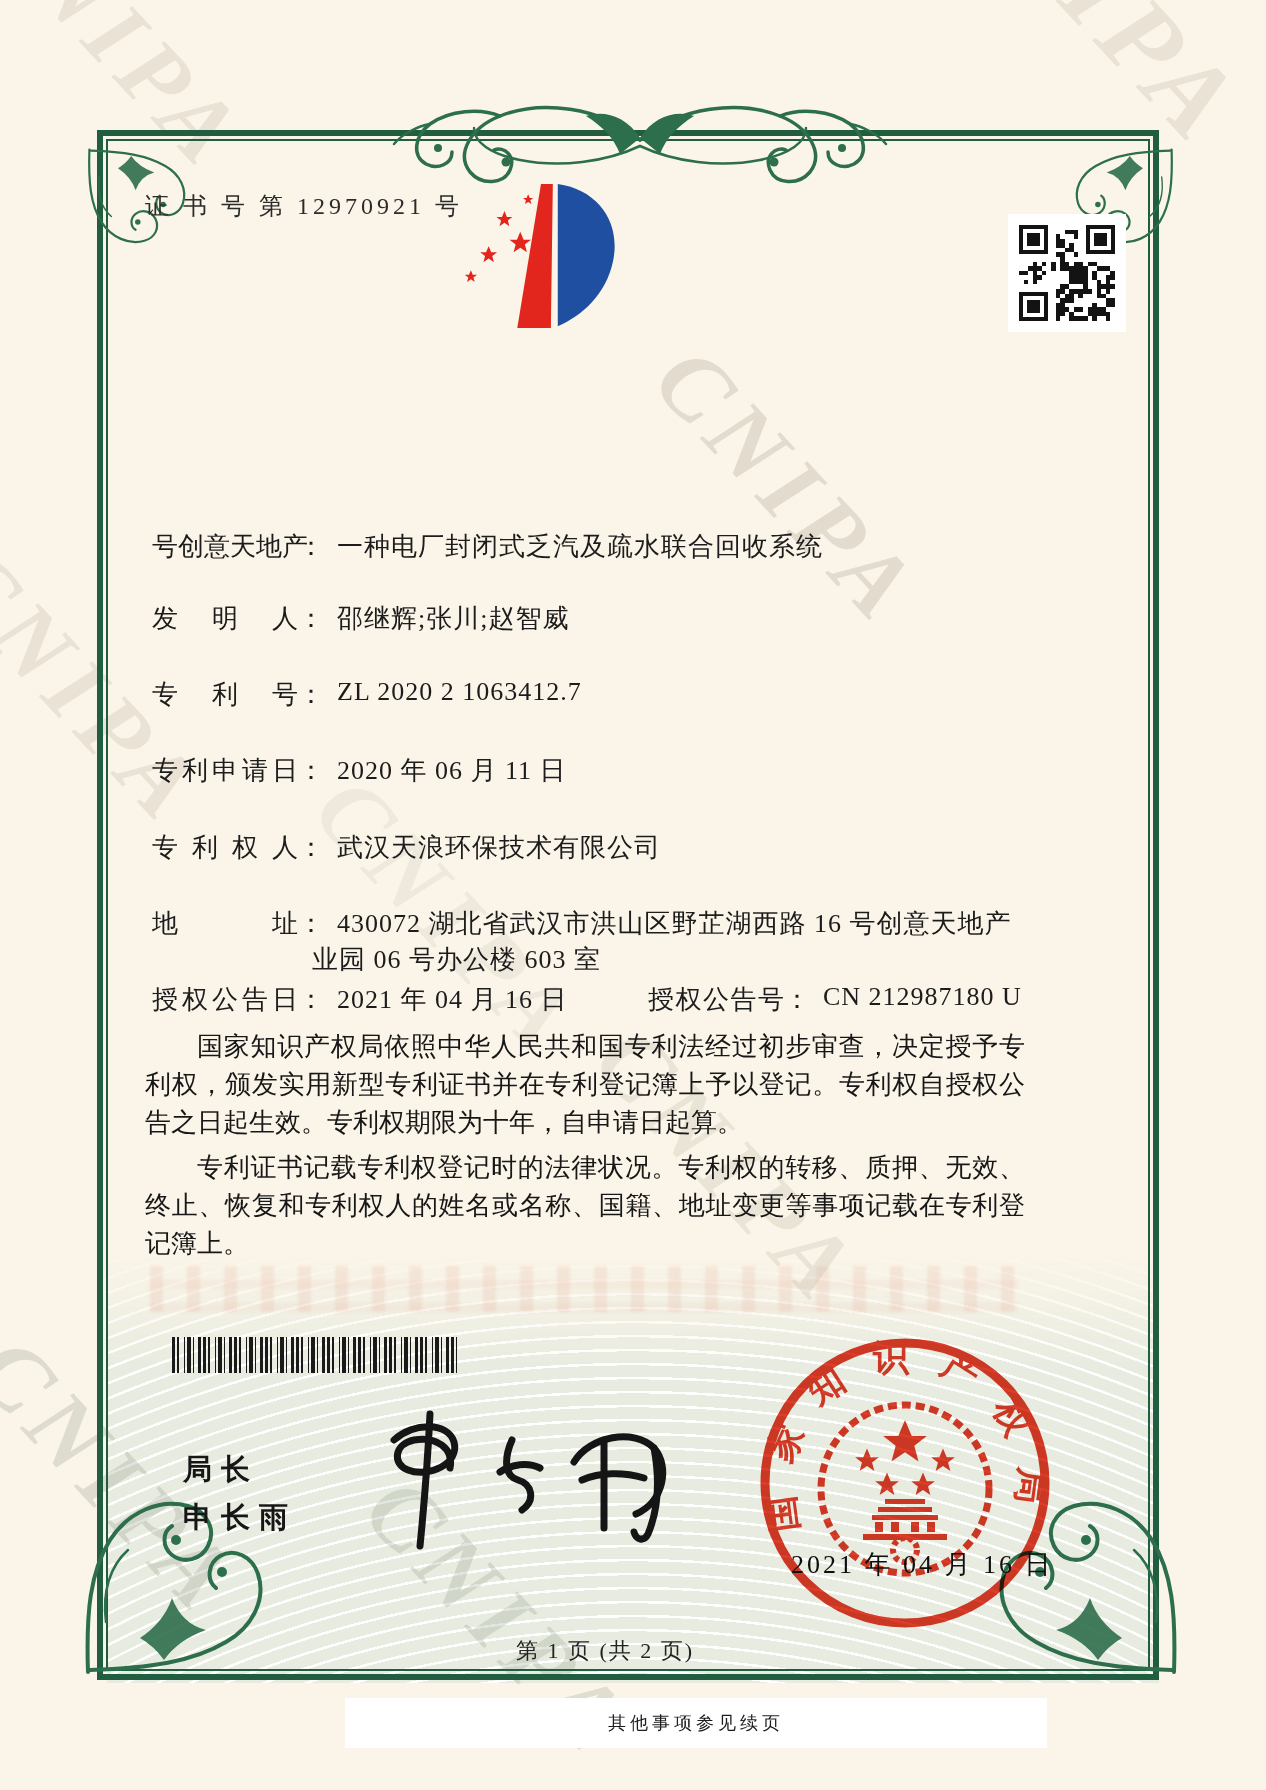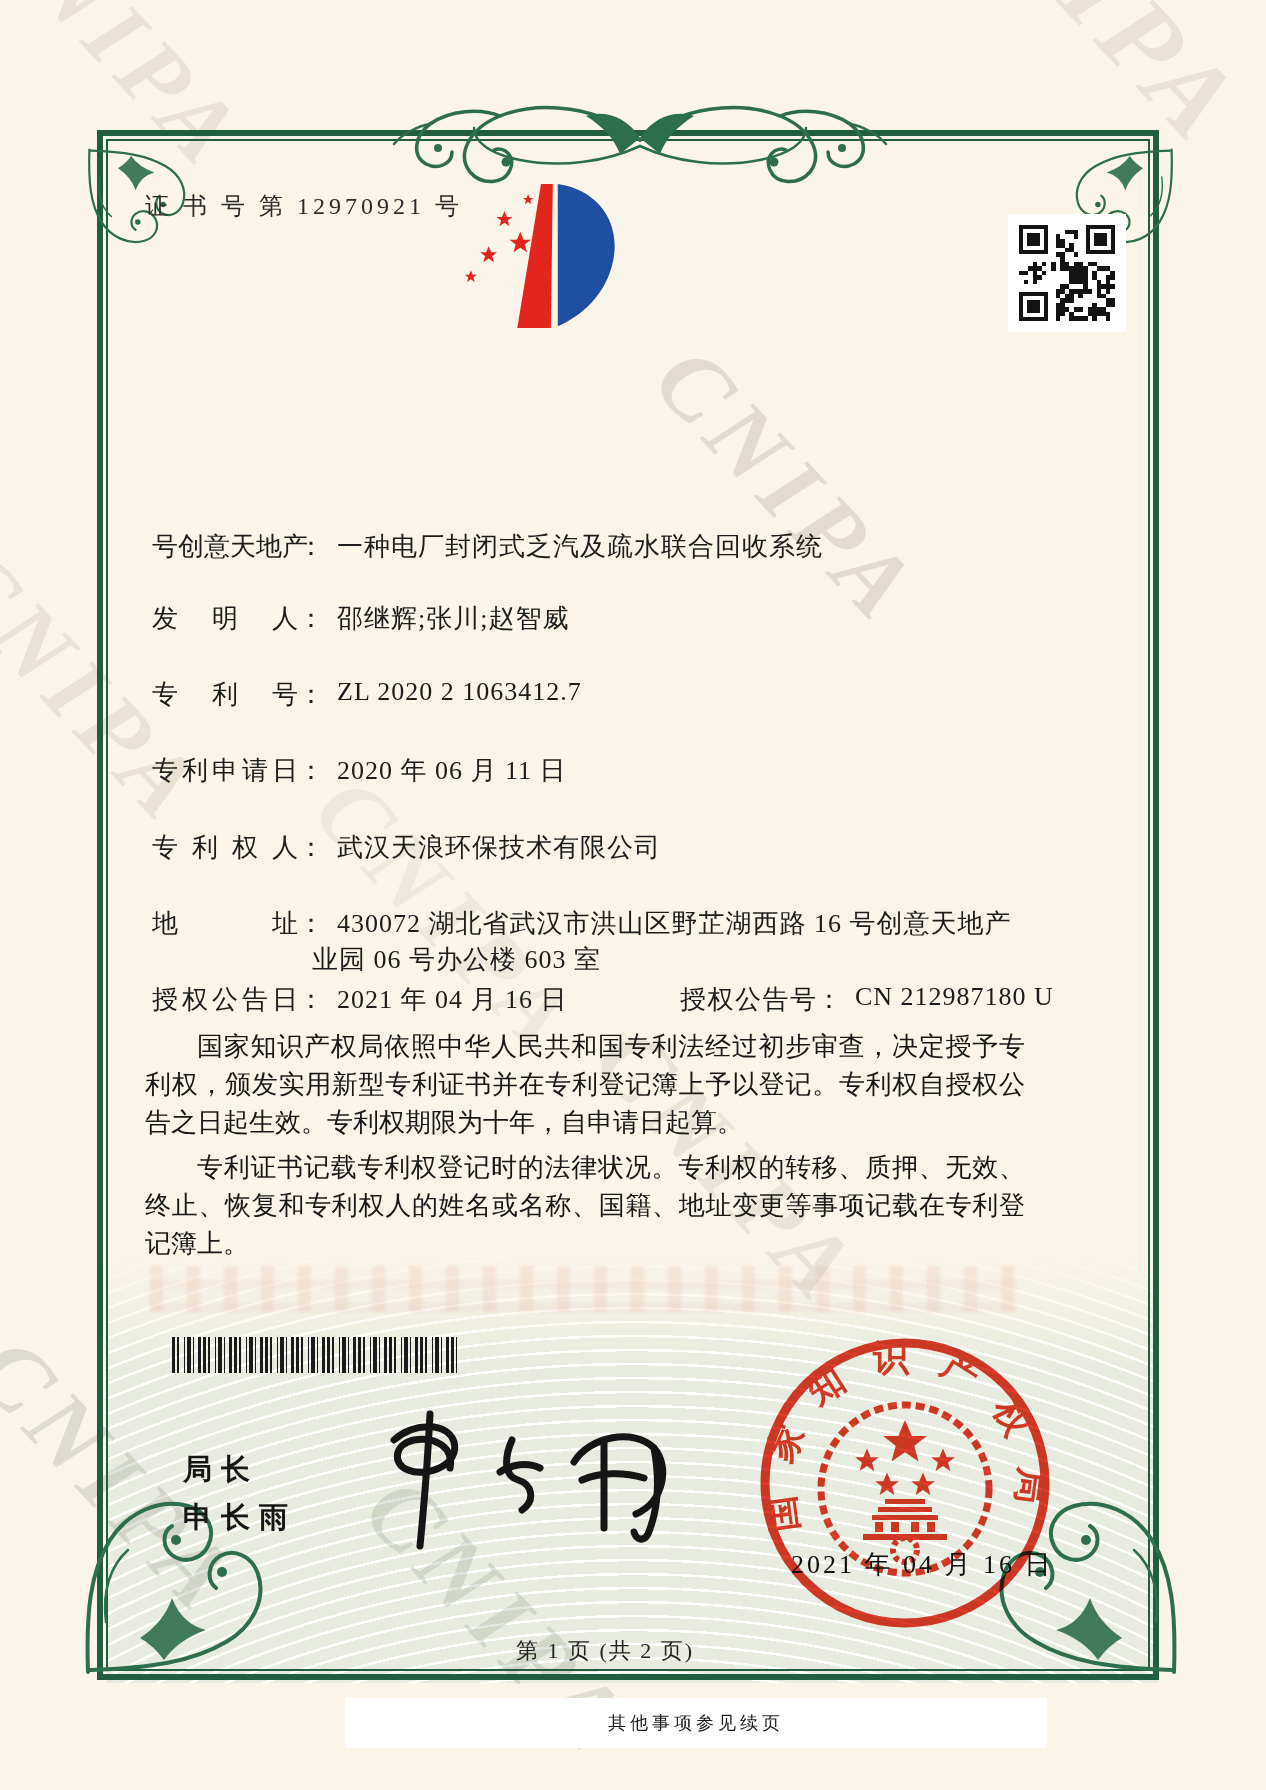--- a/index.html
+++ b/index.html
@@ -60,21 +60,21 @@
 
   .title{position:absolute;left:0;top:336px;width:1110px;text-align:center;
          font-size:56px;font-weight:bold;letter-spacing:5px;color:#121212;}
 
   .row{position:absolute;left:152px;font-size:26px;color:#1c1c1c;white-space:nowrap;}
   .flabel{display:inline-block;width:146px;text-align:justify;text-align-last:justify;vertical-align:top;}
   .colon{display:inline-block;vertical-align:top;}
   .fvalue{display:inline-block;margin-left:13px;vertical-align:top;letter-spacing:1px;}
   .addr2{position:absolute;left:312px;font-size:26px;color:#1c1c1c;letter-spacing:1px;}
   .grant2{position:absolute;left:648px;font-size:26px;color:#1c1c1c;white-space:nowrap;}
-  .grant2 .flabel{width:136px;margin-left:32px;}
+  .grant2 .flabel{width:136px;}
 
   .body-text{position:absolute;left:145px;top:1028px;width:880px;font-size:26px;line-height:38px;
              color:#171717;text-align:justify;}
   .body-text p{margin:0;text-indent:2em;}
   .body-text p + p{margin-top:7px;}
 
   .barcode{position:absolute;left:172px;top:1337px;width:285px;height:36px;
     background:repeating-linear-gradient(90deg,
       #1a1a1a 0 3px, transparent 3px 5px,
       #1a1a1a 5px 7px, transparent 7px 12px,

